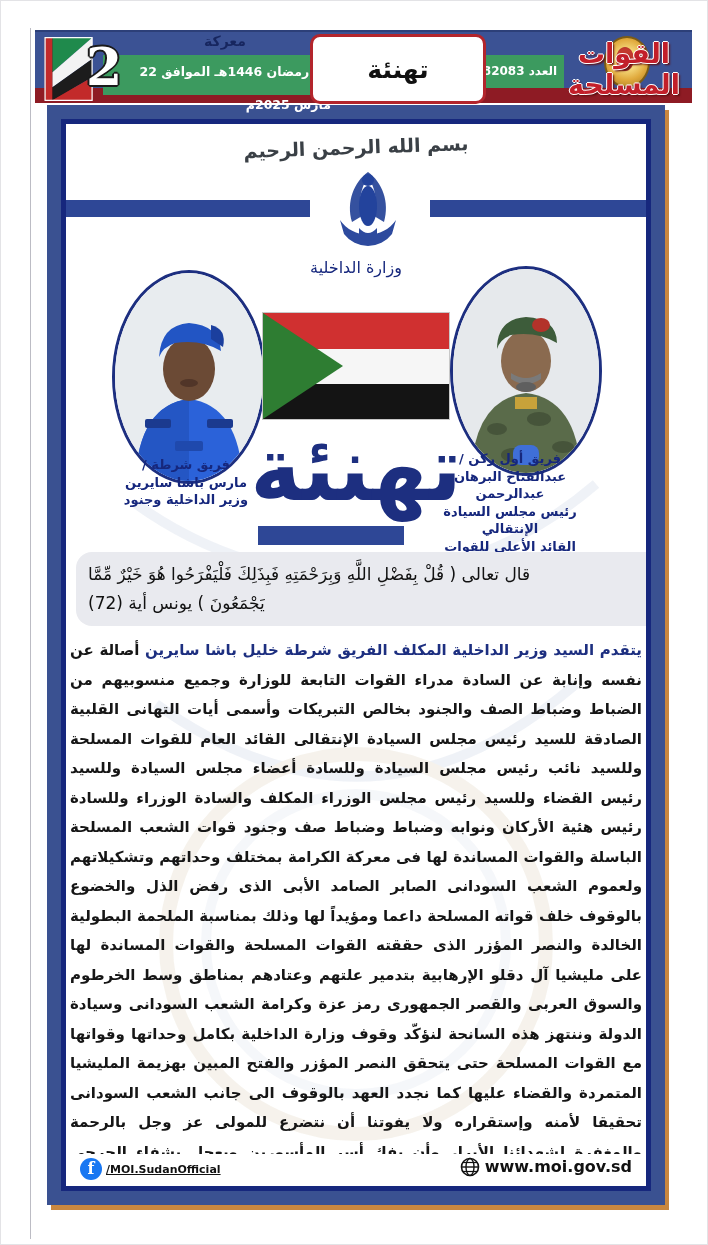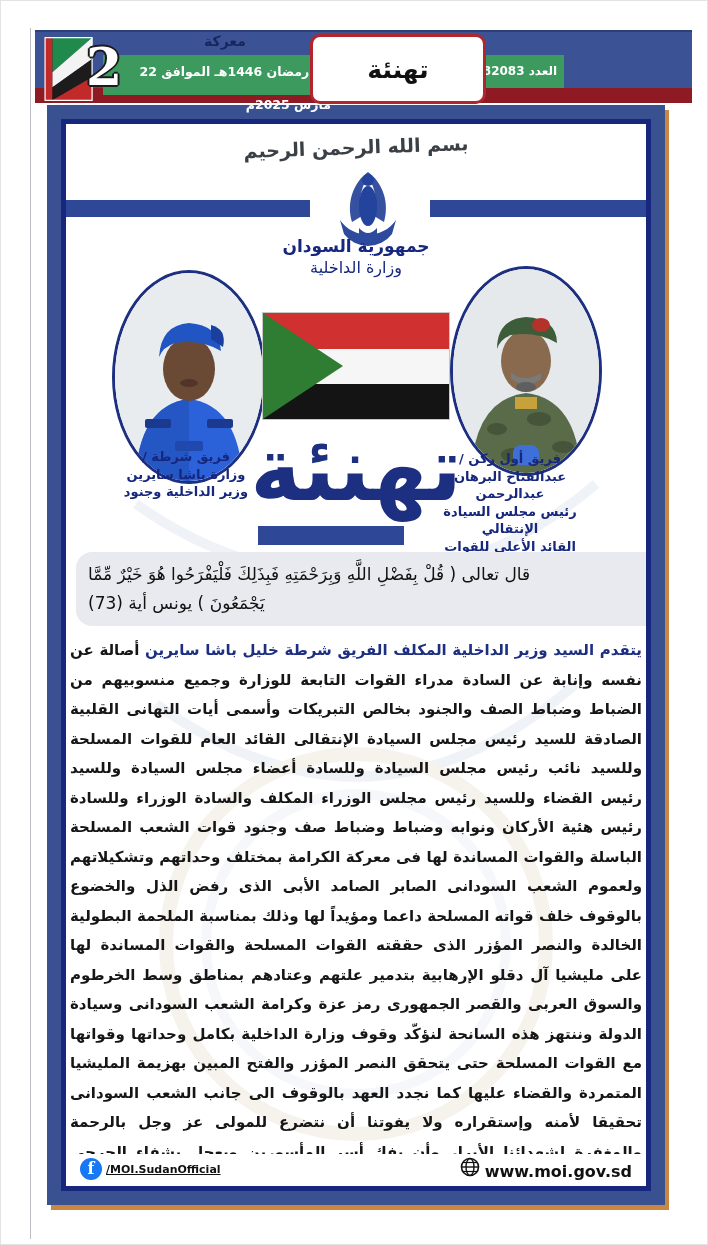--- a/index.html
+++ b/index.html
@@ -55,37 +55,37 @@
   .photo-right{left:384px; top:142px; width:146px; height:204px;}
   .photo svg{width:100%; height:100%; display:block;}
 
   .big-flag{position:absolute; left:196px; top:188px; width:186px; height:106px; border:1px solid #c8c8c8;}
 
   .greet{position:absolute; left:168px; top:286px; width:244px; height:118px; text-align:center;
     font-size:86px; font-weight:bold; color:#1d2f80; line-height:118px; transform:scaleY(1.05);}
   .greet-underline{position:absolute; left:192px; top:402px; width:146px; height:19px; background:#2e4796;}
 
   .caption{position:absolute; text-align:center; color:#16277d; font-weight:bold; font-size:13px; line-height:17.5px; direction:rtl;}
-  .caption-left{left:28px; top:324px; width:184px;}
+  .caption-left{left:28px; top:332px; width:184px;}
   .caption-right{left:352px; top:326px; width:184px;}
 
   .verse-box{position:absolute; left:10px; top:428px; width:560px; background:#e9eaef; border-radius:16px;
     padding:8px 12px; text-align:left; direction:rtl; color:#111111; font-weight:normal; font-size:17px; line-height:29px;}
 
   .body-text{position:absolute; left:4px; top:512px; width:572px; height:518px; direction:rtl;
     text-align:justify; font-size:15px; font-weight:bold; line-height:29.5px; color:#161616; overflow:hidden;}
   .body-text .lead{color:#1d2f80;}
 
   .doc-footer{position:absolute; left:14px; right:14px; top:1032px; height:26px; display:flex;
     justify-content:space-between; align-items:center; direction:ltr;}
   .fb-wrap{display:flex; align-items:center; gap:4px;}
   .fb-badge{width:22px; height:22px; border-radius:50%; background:#1877f2; color:#ffffff; font-weight:bold;
     font-size:16px; text-align:center; line-height:22px; font-family:"DejaVu Serif", serif;}
   .fb-handle{font-size:11px; font-weight:bold; color:#111111; text-decoration:underline;}
-  .site-wrap{display:flex; align-items:flex-end; gap:5px;}
+  .site-wrap{display:flex; align-items:flex-start; gap:5px;}
   .site-text{font-size:16px; font-weight:bold; color:#111111;}
 </style>
 </head>
 <body>
 
 <div class="page">
   <div class="scan-edge"></div>
 
   <div class="header-bar"></div>
   <div class="red-bar"></div>
@@ -103,20 +103,24 @@
   <div class="page-num">2</div>
 
   <div class="day-label">معركة</div>
   <div class="date-strip">22 رمضان 1446هـ الموافق 22 مارس 2025م</div>
   <div class="issue-strip">العدد 82083</div>
 
   <div class="section-box">
     <span>تهنئة</span>
   </div>
 
+  <div class="np-logo">
+    <div class="gold"></div>
+    <div class="logotext">القوات المسلحة</div>
+  </div>
 
   <div class="card-outer">
     <div class="card-inner">
 
       <div class="wm" style="left:30px; top:120px; opacity:.55;">
         <svg width="520" height="900" viewBox="0 0 520 900">
           <g fill="none" stroke="#e3e8f1" stroke-width="10">
             <path d="M60 80 C 180 160, 340 160, 460 60"></path>
             <path d="M40 260 C 180 360, 360 360, 500 240"></path>
             <path d="M60 460 C 200 560, 340 560, 480 440"></path>
@@ -134,21 +138,20 @@
         <svg viewBox="0 0 100 112" width="100" height="112">
           <path d="M22 62 A34 34 0 0 0 78 62 L74 76 A30 30 0 0 1 26 76 Z" fill="#2d4a9e"></path>
           <path d="M50 14 C36 24 28 44 34 64 L44 58 C40 44 43 28 50 20 Z" fill="#35519f"></path>
           <path d="M50 14 C64 24 72 44 66 64 L56 58 C60 44 57 28 50 20 Z" fill="#35519f"></path>
           <ellipse cx="50" cy="48" rx="9" ry="20" fill="#23439c"></ellipse>
           <circle cx="50" cy="22" r="6" fill="#23439c"></circle>
           <path d="M41 70 Q50 80 59 70 L59 78 Q50 88 41 78 Z" fill="#2d4a9e"></path>
         </svg>
       </div>
 
-      <div class="country">جمهورية السودان</div>
       <div class="ministry">وزارة الداخلية</div>
 
       <div class="photo photo-left">
         <svg viewBox="0 0 148 208">
           <rect width="148" height="208" fill="#e8ecef"></rect>
           <path d="M20 208 Q24 132 74 126 Q124 132 128 208 Z" fill="#2b62d9"></path>
           <path d="M20 208 Q24 132 74 126 L74 208 Z" fill="#2456c4"></path>
           <rect x="30" y="146" width="26" height="9" rx="2" fill="#1b3a8f"></rect>
           <rect x="92" y="146" width="26" height="9" rx="2" fill="#1b3a8f"></rect>
           <rect x="60" y="168" width="28" height="10" rx="2" fill="#1f49ad"></rect>
@@ -186,33 +189,33 @@
           <rect x="0" y="71" width="186" height="35" fill="#141414"></rect>
           <polygon points="0,0 80,53 0,106" fill="#2e7d32"></polygon>
         </svg>
       </div>
 
       <div class="greet">تهنئة</div>
       <div class="greet-underline"></div>
 
       <div class="caption caption-left">
         <div>فريق شرطة /</div>
-        <div>وزارة باشا سايرين</div>
+        <div>مارس باشا سايرين</div>
         <div>وزير الداخلية وجنود</div>
       </div>
       <div class="caption caption-right">
         <div>فريق أول ركن /</div>
         <div>عبدالفتاح البرهان عبدالرحمن</div>
         <div>رئيس مجلس السيادة الإنتقالي</div>
         <div>القائد الأعلى للقوات المسلحة</div>
       </div>
 
       <div class="verse-box">
         <div>قال تعالى ( قُلْ بِفَضْلِ اللَّهِ وَبِرَحْمَتِهِ فَبِذَلِكَ فَلْيَفْرَحُوا هُوَ خَيْرٌ مِّمَّا</div>
-        <div>يَجْمَعُونَ ) يونس أية (73)</div>
+        <div>يَجْمَعُونَ ) يونس أية (72)</div>
       </div>
 
       <div class="body-text">
         <span class="lead">يتقدم السيد وزير الداخلية المكلف الفريق شرطة خليل باشا سايرين</span><span> أصالة عن نفسه وإنابة عن السادة مدراء القوات التابعة للوزارة وجميع منسوبيهم من الضباط وضباط الصف والجنود بخالص التبريكات وأسمى أيات التهانى القلبية الصادقة للسيد رئيس مجلس السيادة الإنتقالى القائد العام للقوات المسلحة وللسيد نائب رئيس مجلس السيادة وللسادة أعضاء مجلس السيادة وللسيد رئيس القضاء وللسيد رئيس مجلس الوزراء المكلف والسادة الوزراء وللسادة رئيس هئية الأركان ونوابه وضباط وضباط صف وجنود قوات الشعب المسلحة الباسلة والقوات المساندة لها فى معركة الكرامة بمختلف وحداتهم وتشكيلاتهم ولعموم الشعب السودانى الصابر الصامد الأبى الذى رفض الذل والخضوع بالوقوف خلف قواته المسلحة داعما ومؤيداً لها وذلك بمناسبة الملحمة البطولية الخالدة والنصر المؤزر الذى حققته القوات المسلحة والقوات المساندة لها على مليشيا آل دقلو الإرهابية بتدمير علتهم وعتادهم بمناطق وسط الخرطوم والسوق العربى والقصر الجمهورى رمز عزة وكرامة الشعب السودانى وسيادة الدولة وننتهز هذه السانحة لنؤكّد وقوف وزارة الداخلية بكامل وحداتها وقواتها مع القوات المسلحة حتى يتحقق النصر المؤزر والفتح المبين بهزيمة المليشيا المتمردة والقضاء عليها كما نجدد العهد بالوقوف الى جانب الشعب السودانى تحقيقا لأمنه وإستقراره ولا يفوتنا أن نتضرع للمولى عز وجل بالرحمة والمغفرة لشهدائنا الأبرار وأن يفك أسر المأسورين ويعجل بشفاء الجرحى والمصابين.</span>
       </div>
 
       <div class="doc-footer">
         <div class="fb-wrap">
           <span class="fb-badge">f</span>
           <span class="fb-handle">/MOI.SudanOfficial</span>

